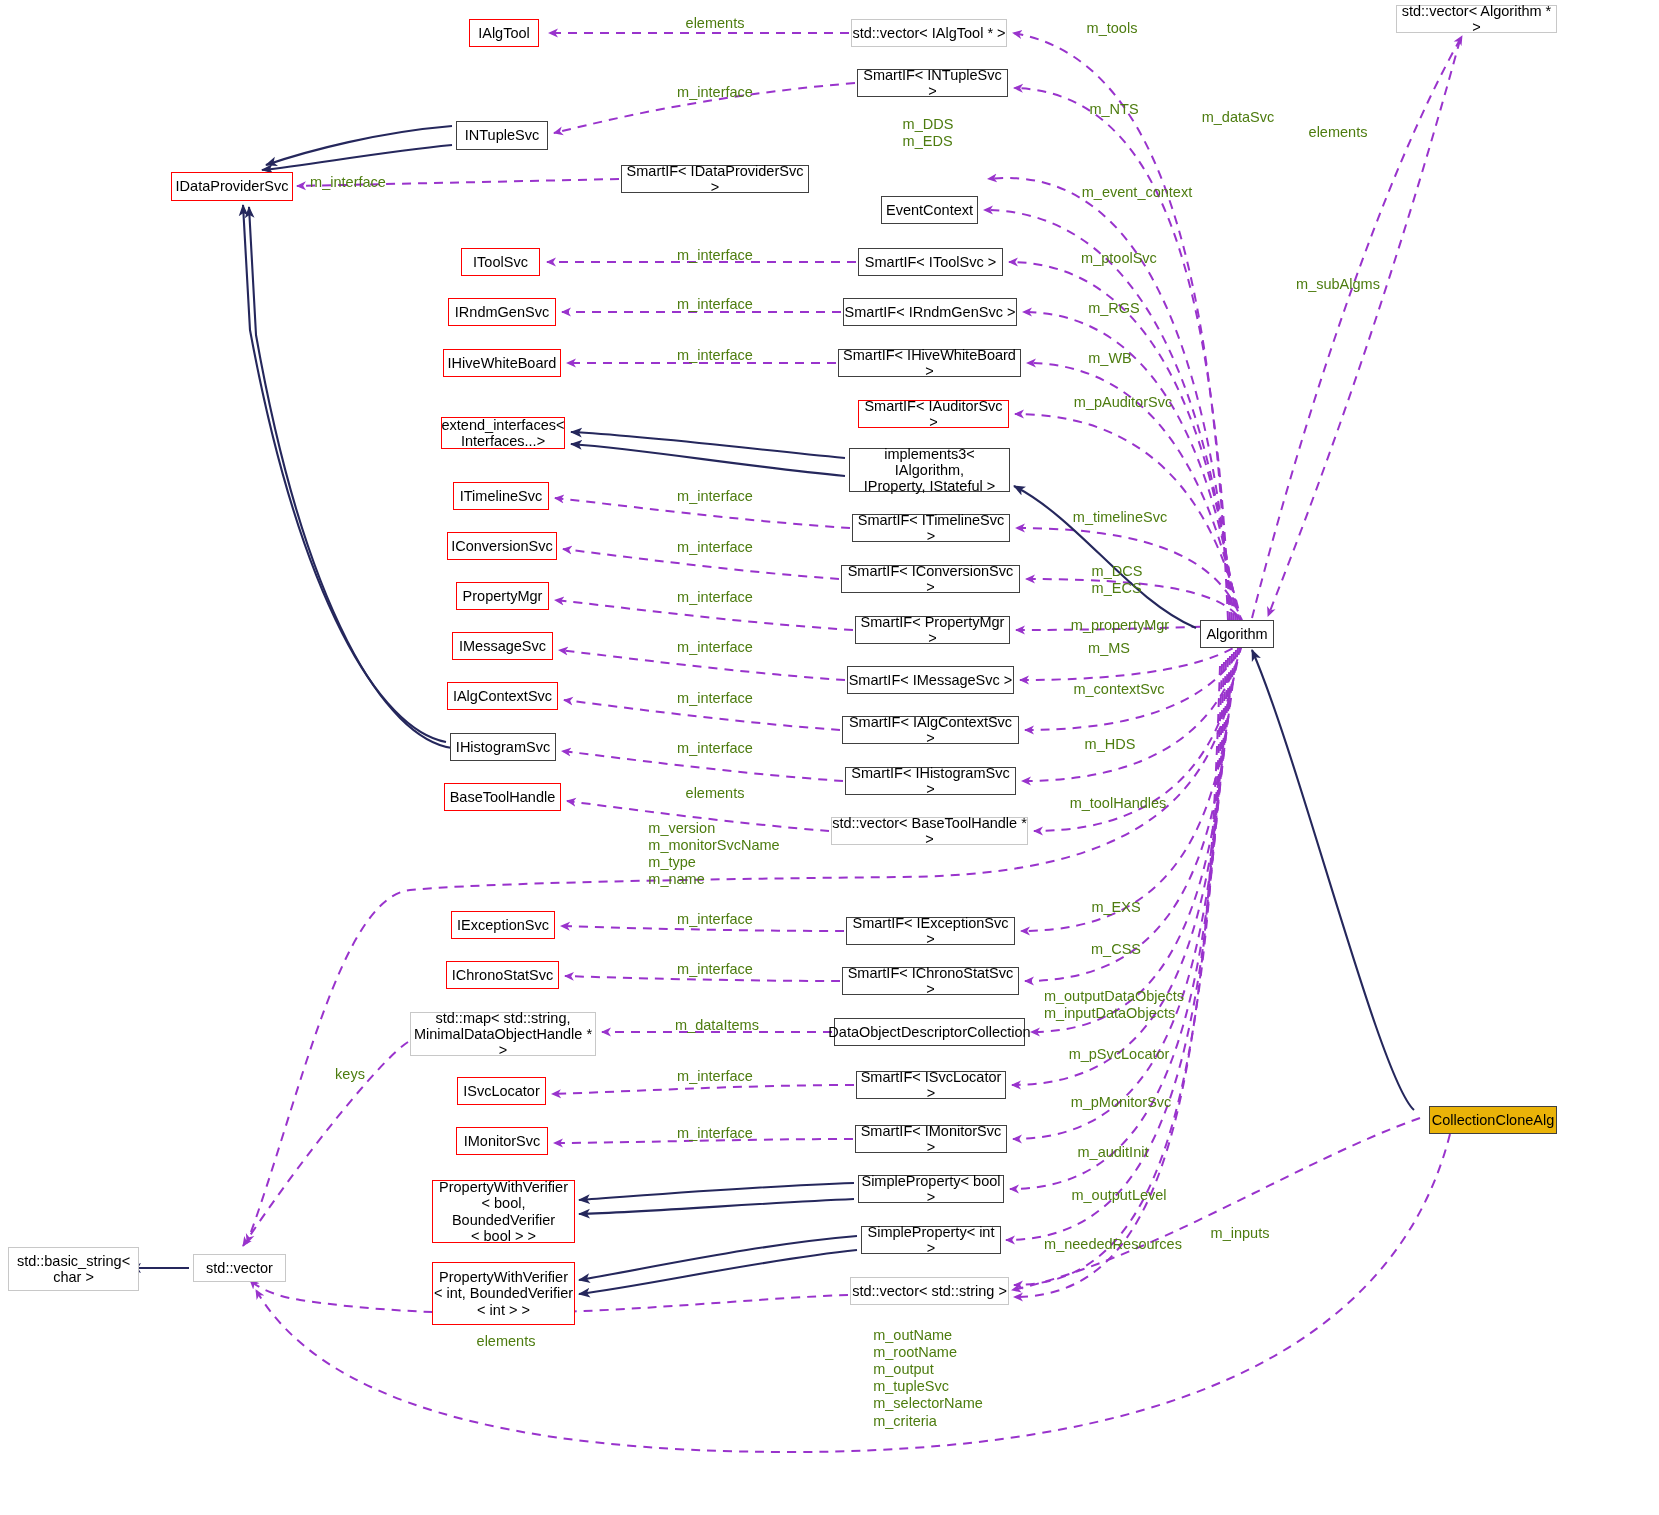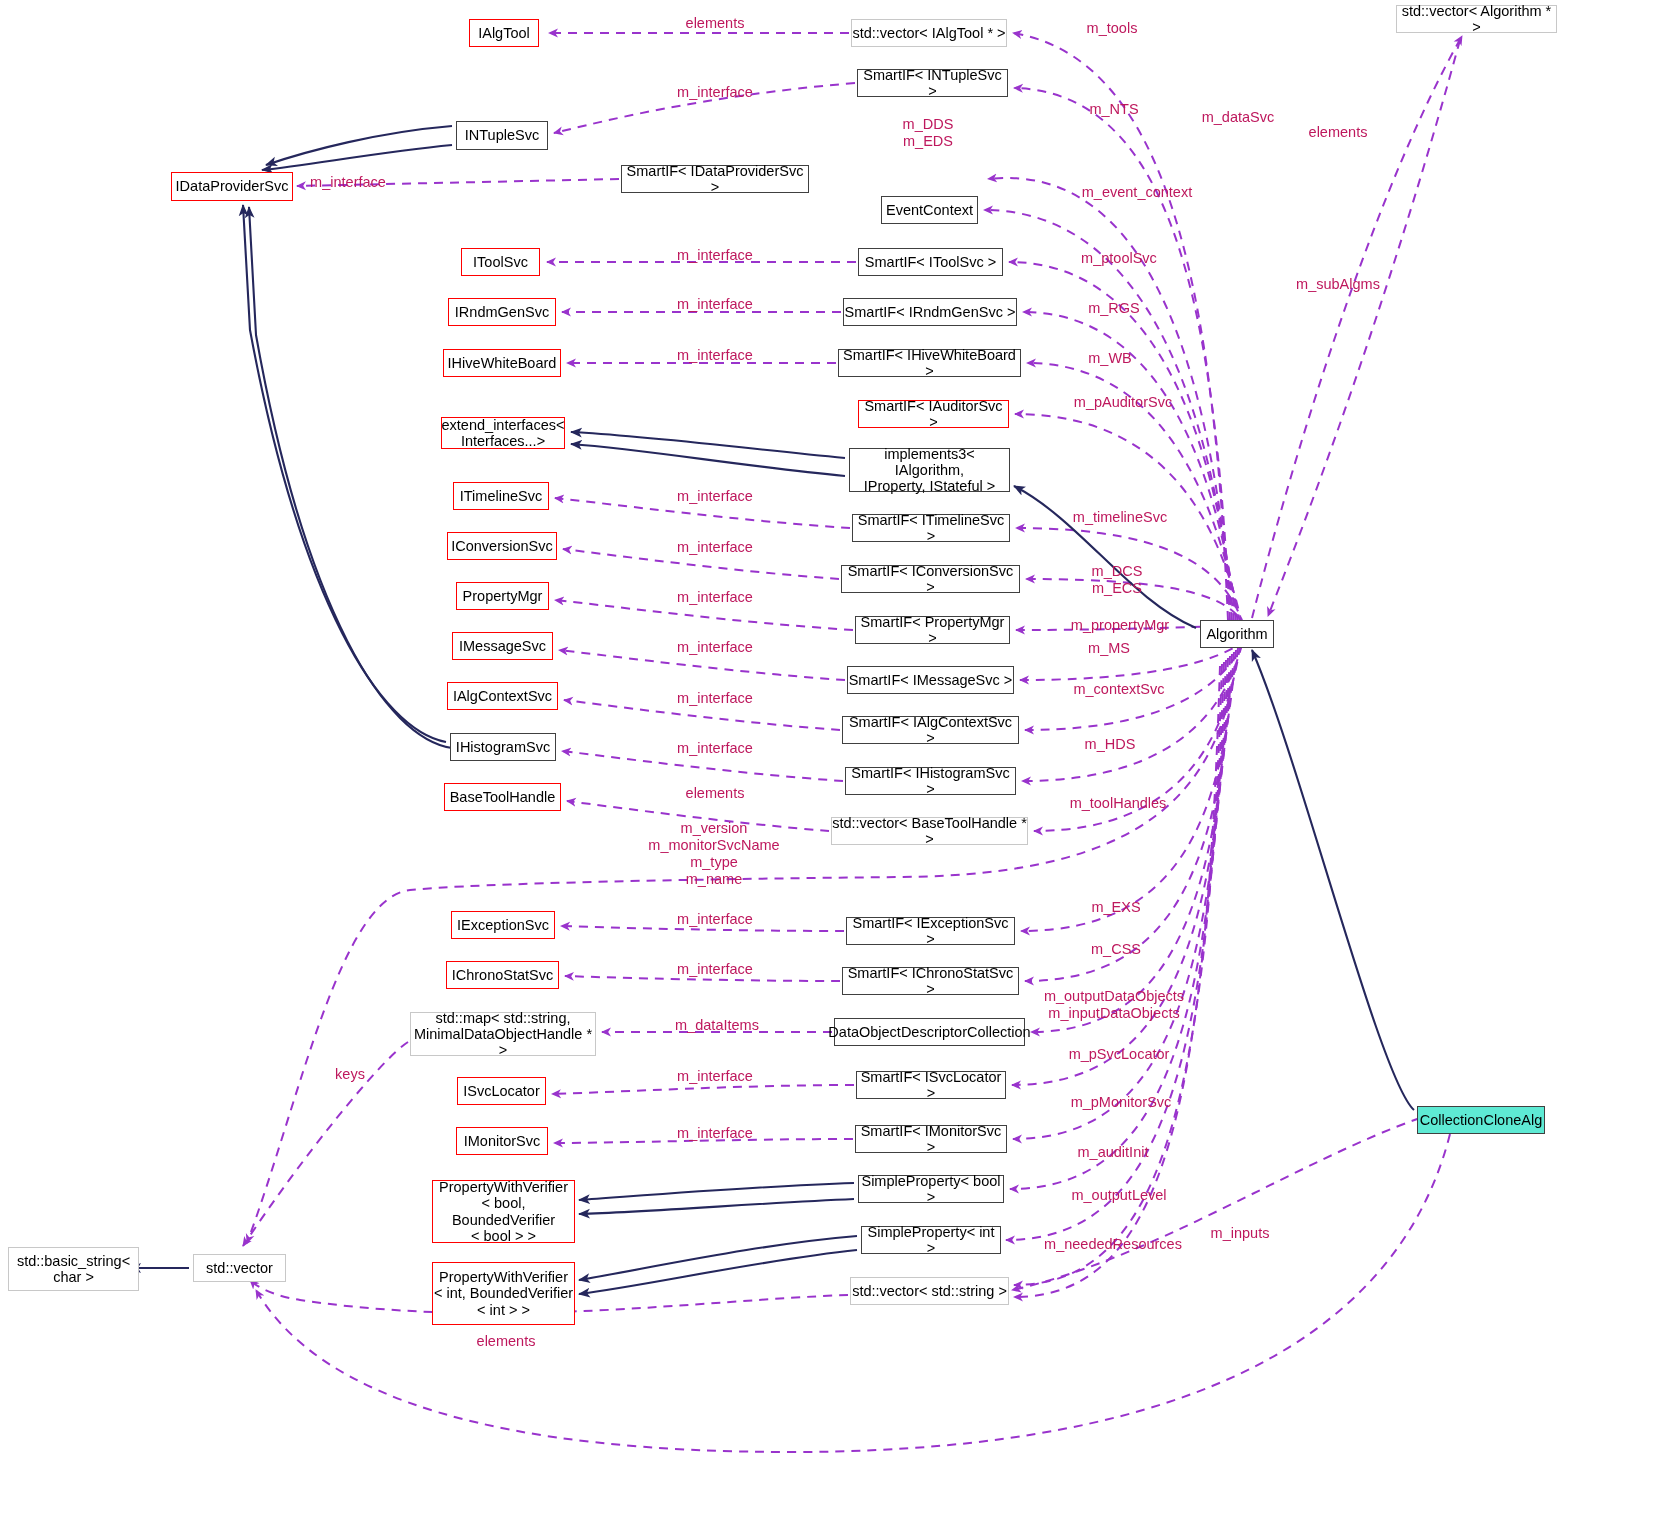--- a/index.html
+++ b/index.html
@@ -5,23 +5,23 @@
   html,body{margin:0;padding:0;background:#ffffff;}
   body{font-family:"Liberation Sans",sans-serif;}
   #canvas{position:relative;width:1659px;height:1515px;overflow:hidden;background:#fff;}
   #edges{position:absolute;left:0;top:0;width:1659px;height:1515px;}
   .node{position:absolute;box-sizing:border-box;display:flex;align-items:center;
         justify-content:center;text-align:center;line-height:1.12;
         font-size:14.5px;color:#000;background:#ffffff;}
   .node.solid{border:1.6px solid #404040;}
   .node.red{border:1.8px solid #ff0000;justify-content:center;}
   .node.grey{border:1.3px solid #c8c8c8;background:#ffffff;}
-  .node.hl{border:1.6px solid #404040;background:#5eead4;}
-  .elabel{position:absolute;font-size:14.5px;color:#be185d;white-space:pre;
-          text-align:center;line-height:1.18;transform:translateX(-50%);}
+  .node.hl{border:1.6px solid #404040;background:#eab308;margin-left:12px;}
+  .elabel{position:absolute;font-size:14.5px;color:#4d7c0f;white-space:pre;
+          line-height:1.18;transform:translateX(-50%);}
 </style>
 </head>
 <body>
 
 <div id="canvas">
   <svg id="edges" viewBox="0 0 1659 1515" xmlns="http://www.w3.org/2000/svg">
     <defs>
       <marker id="uArrow" markerWidth="11" markerHeight="11" refX="9" refY="5.5" orient="auto" markerUnits="userSpaceOnUse">
         <path d="M0,1 L10,5.5 L0,10 L2.8,5.5 z" fill="#9933cc"></path>
       </marker>
@@ -300,13 +300,19 @@
   <div class="elabel" style="left:350px;top:1066px">keys</div>
   <div class="elabel" style="left:715px;top:1068px">m_interface</div>
   <div class="elabel" style="left:1119px;top:1046px">m_pSvcLocator</div>
   <div class="elabel" style="left:715px;top:1125px">m_interface</div>
   <div class="elabel" style="left:1121px;top:1094px">m_pMonitorSvc</div>
   <div class="elabel" style="left:1113px;top:1144px">m_auditInit</div>
   <div class="elabel" style="left:1119px;top:1187px">m_outputLevel</div>
   <div class="elabel" style="left:1240px;top:1225px">m_inputs</div>
   <div class="elabel" style="left:1113px;top:1236px">m_neededResources</div>
   <div class="elabel" style="left:506px;top:1333px">elements</div>
+  <div class="elabel" style="left:928px;top:1327px">m_outName
+m_rootName
+m_output
+m_tupleSvc
+m_selectorName
+m_criteria</div>
 </div>
 
 </body></html>

